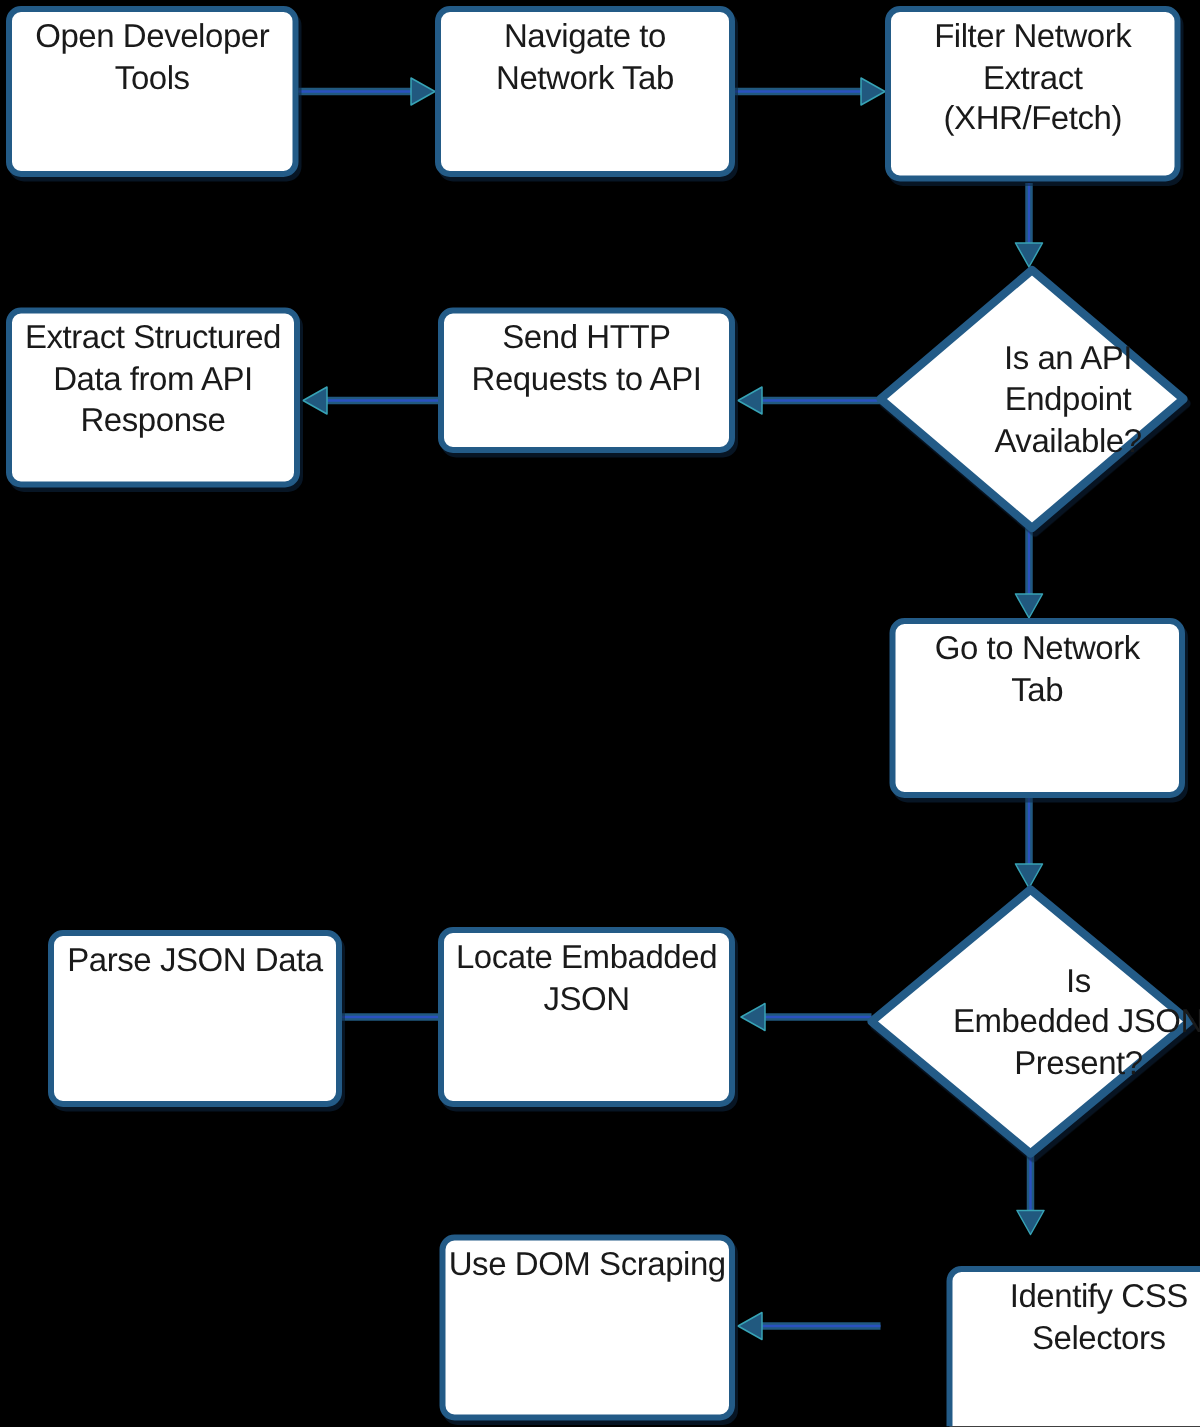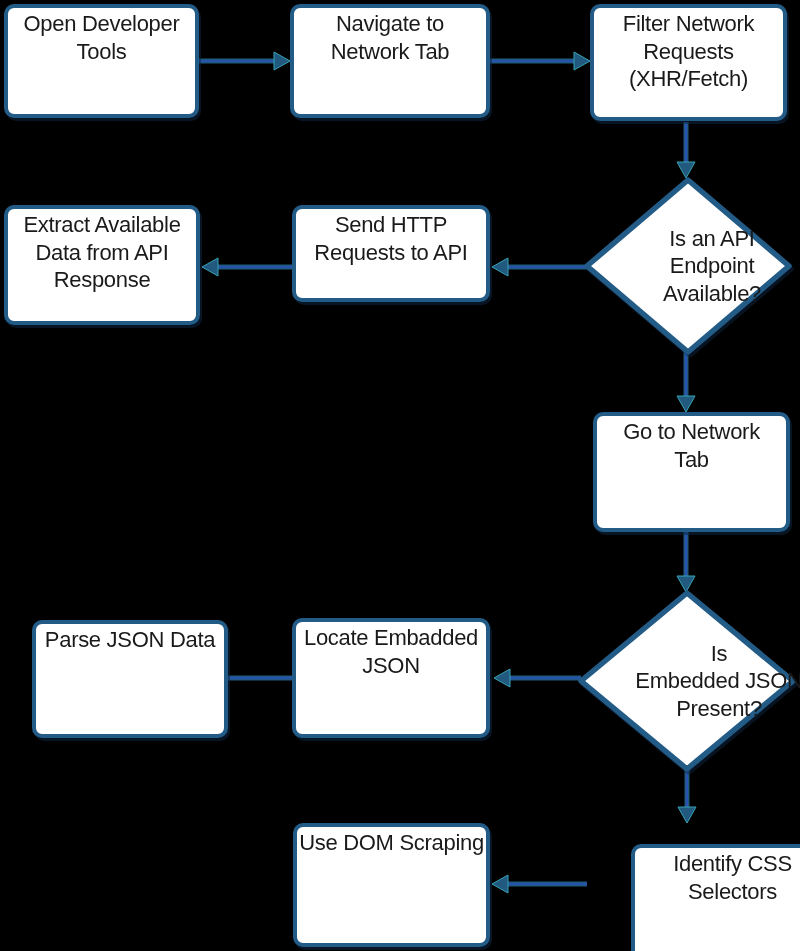--- a/index.html
+++ b/index.html
@@ -126,32 +126,32 @@
 Tools</span>
   </div>
 
   <div class="node" style="left:290px;top:4px;width:200px;height:114px;">
     <span class="label">Navigate to
 Network Tab</span>
   </div>
 
   <div class="node" style="left:590px;top:4px;width:197px;height:117px;">
     <span class="label">Filter Network
-Requests
+Extract
 (XHR/Fetch)</span>
   </div>
 
   <div class="decision-label" style="left:632px;top:214px;width:160px;height:104px;">
     <span class="label">Is an API
 Endpoint
 Available?</span>
   </div>
 
   <div class="node" style="left:4px;top:205px;width:196px;height:120px;">
-    <span class="label">Extract Available
+    <span class="label">Extract Structured
 Data from API
 Response</span>
   </div>
 
   <div class="node" style="left:292px;top:205px;width:198px;height:97px;">
     <span class="label">Send HTTP
 Requests to API</span>
   </div>
 
   <div class="node" style="left:593px;top:412px;width:197px;height:120px;">

